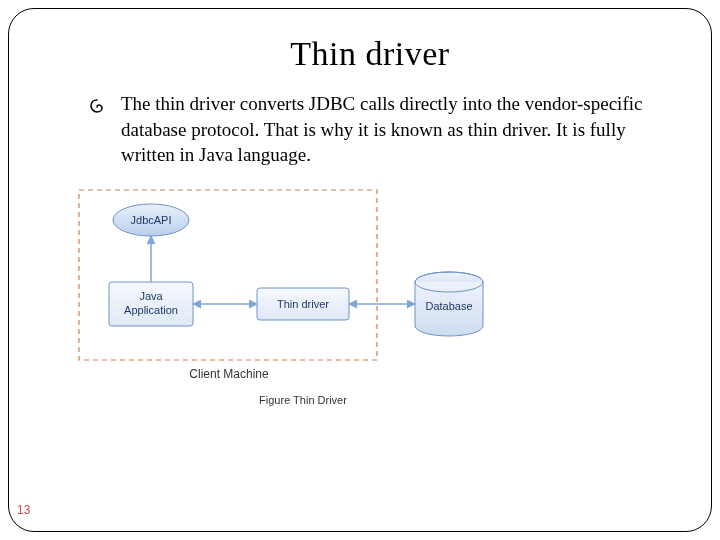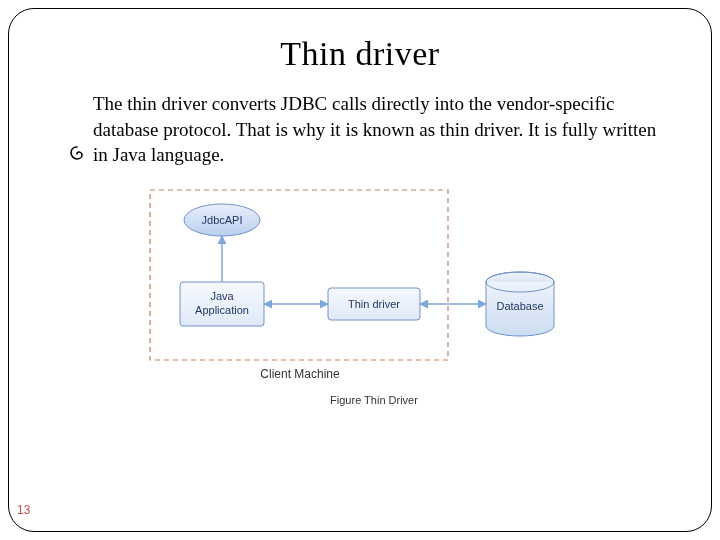--- a/index.html
+++ b/index.html
@@ -9,47 +9,47 @@
     background: #fff;
     font-family: "Times New Roman", Times, serif;
     position: relative;
     overflow: hidden;
   }
   .slide-frame {
     position: absolute;
     top: 8px; left: 8px; right: 8px; bottom: 8px;
     border: 1.5px solid #000;
     border-radius: 26px;
-    padding: 18px 40px 20px 40px;
+    padding: 18px 40px 20px 60px;
   }
   .title {
     text-align: center;
     font-size: 34px;
     font-weight: normal;
     margin-top: 8px;
     margin-bottom: 18px;
     letter-spacing: 0.5px;
   }
   .bullet-row {
     display: flex;
-    align-items: flex-end;
-    gap: 8px;
+    align-items: flex-start;
+    gap: 16px;
     font-size: 19px;
     line-height: 1.35;
     margin-left: 20px;
     margin-right: 10px;
   }
   .bullet-icon {
     flex: 0 0 auto;
     margin-top: 4px;
   }
   .bullet-text { flex: 1 1 auto; }
   .diagram-wrap {
     display: flex;
-    justify-content: center;
+    justify-content: flex-start;
     margin-top: 14px;
   }
   svg.diagram { display: block; }
   .page-num {
     position: absolute;
     left: 8px;
     bottom: 14px;
     font-family: Arial, sans-serif;
     font-size: 12px;
     color: #c0504d;

